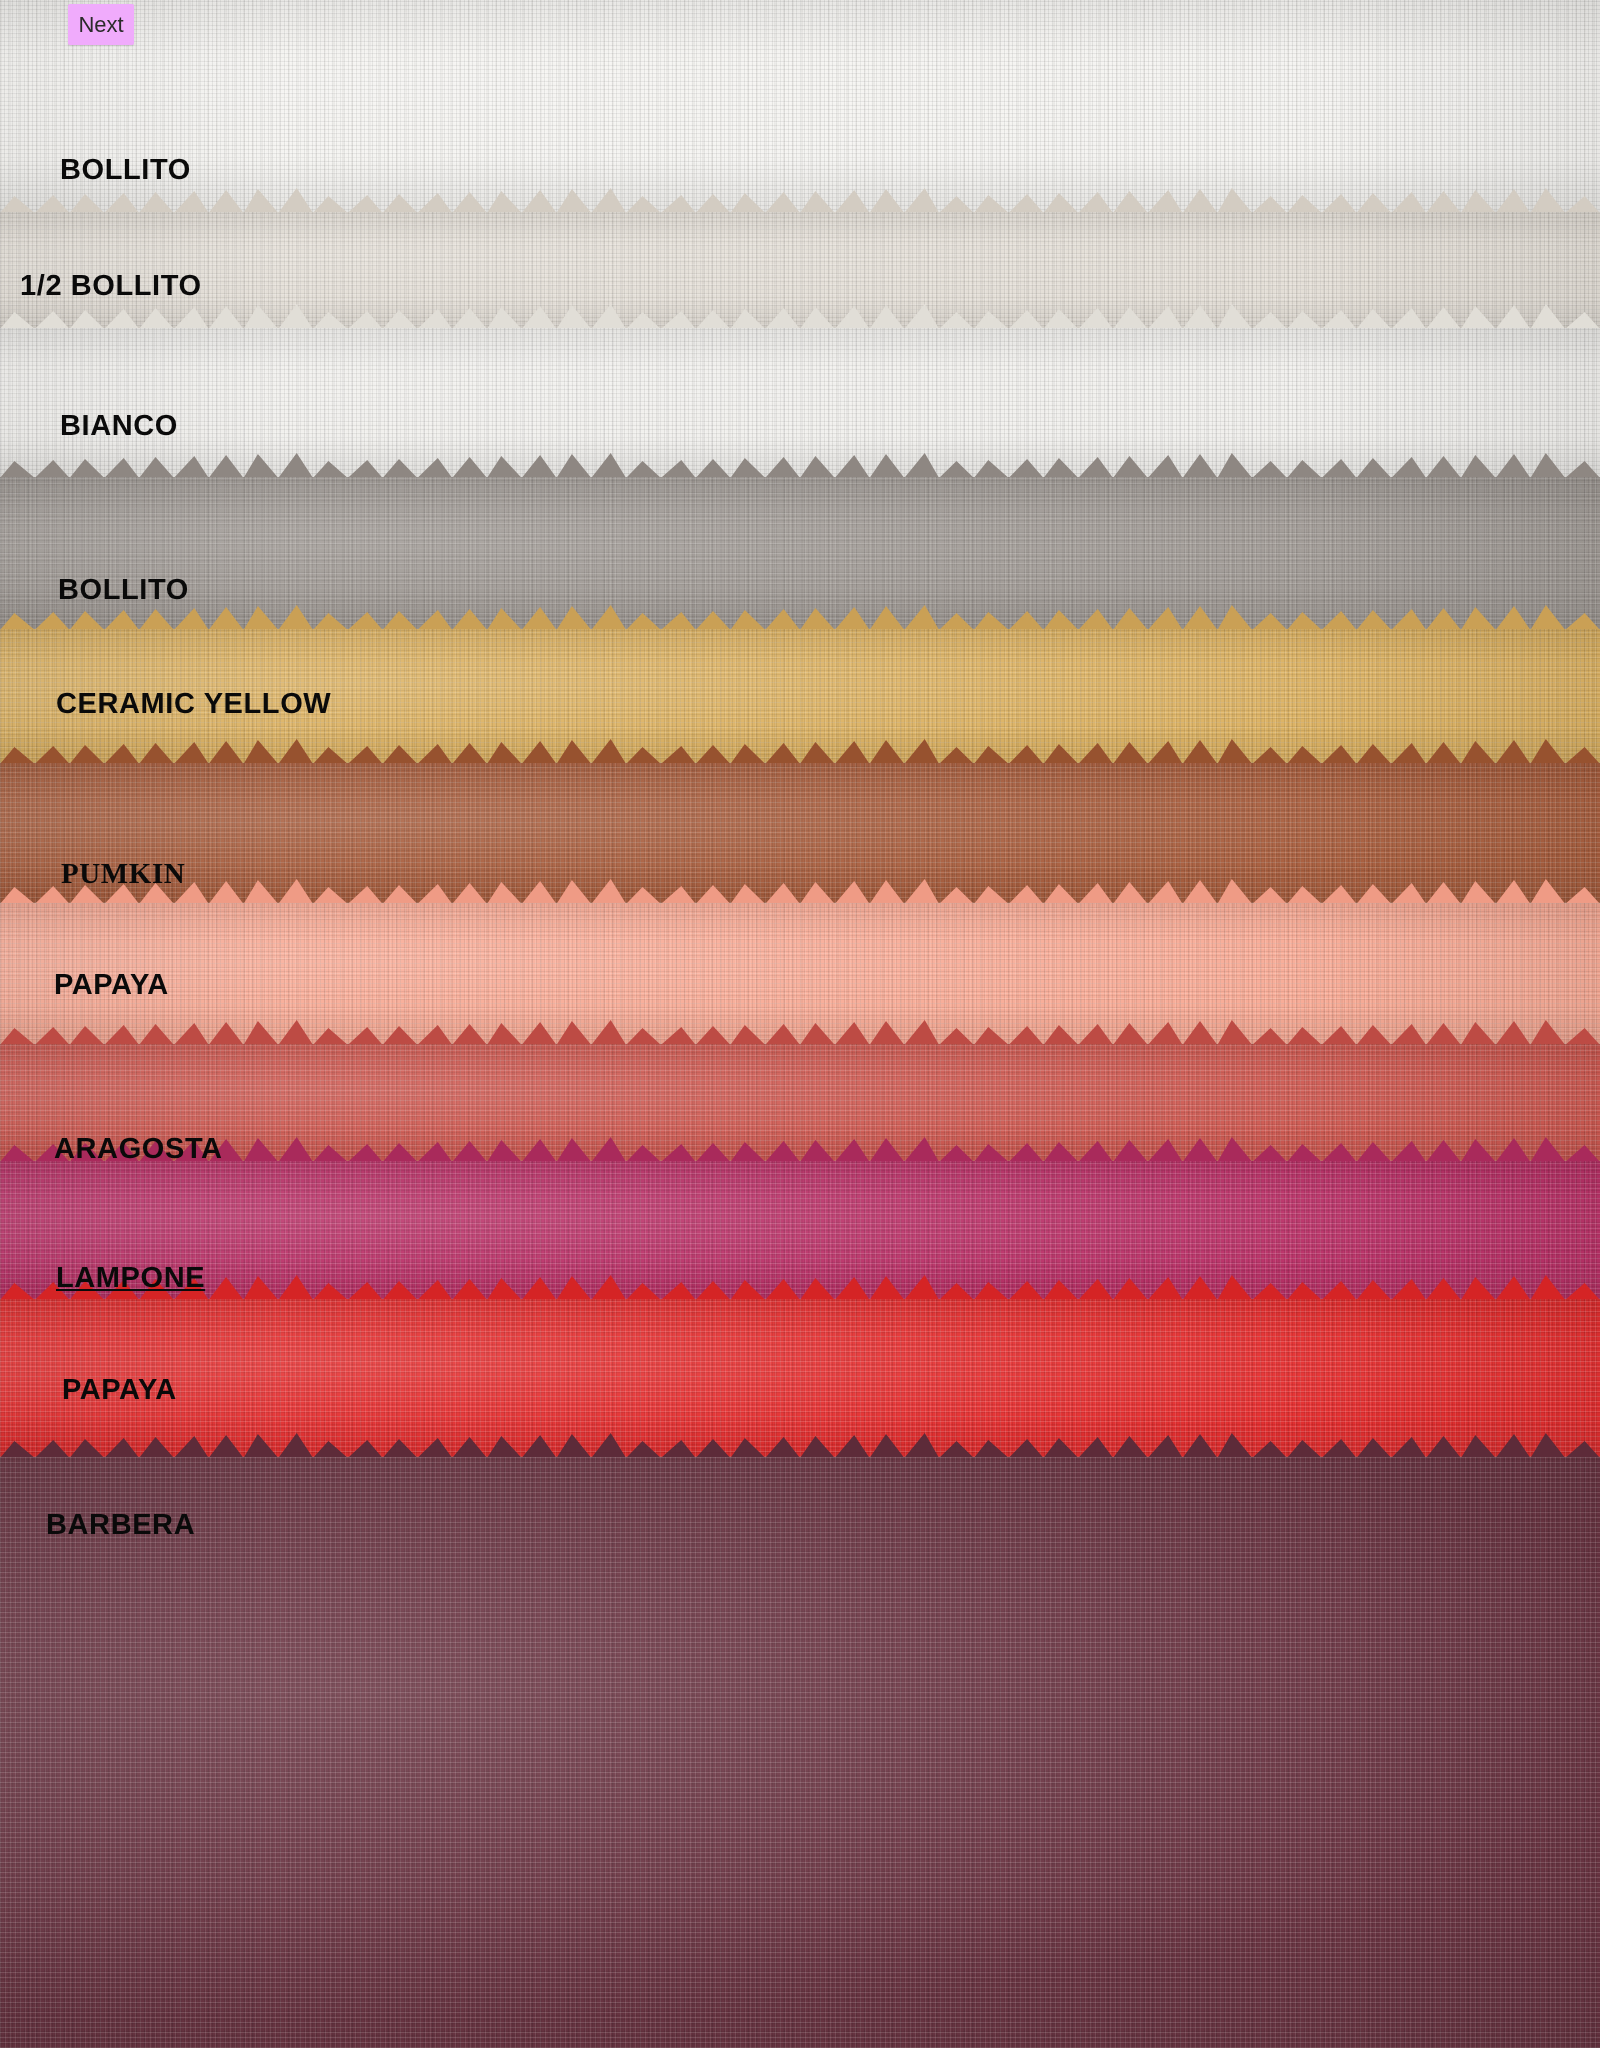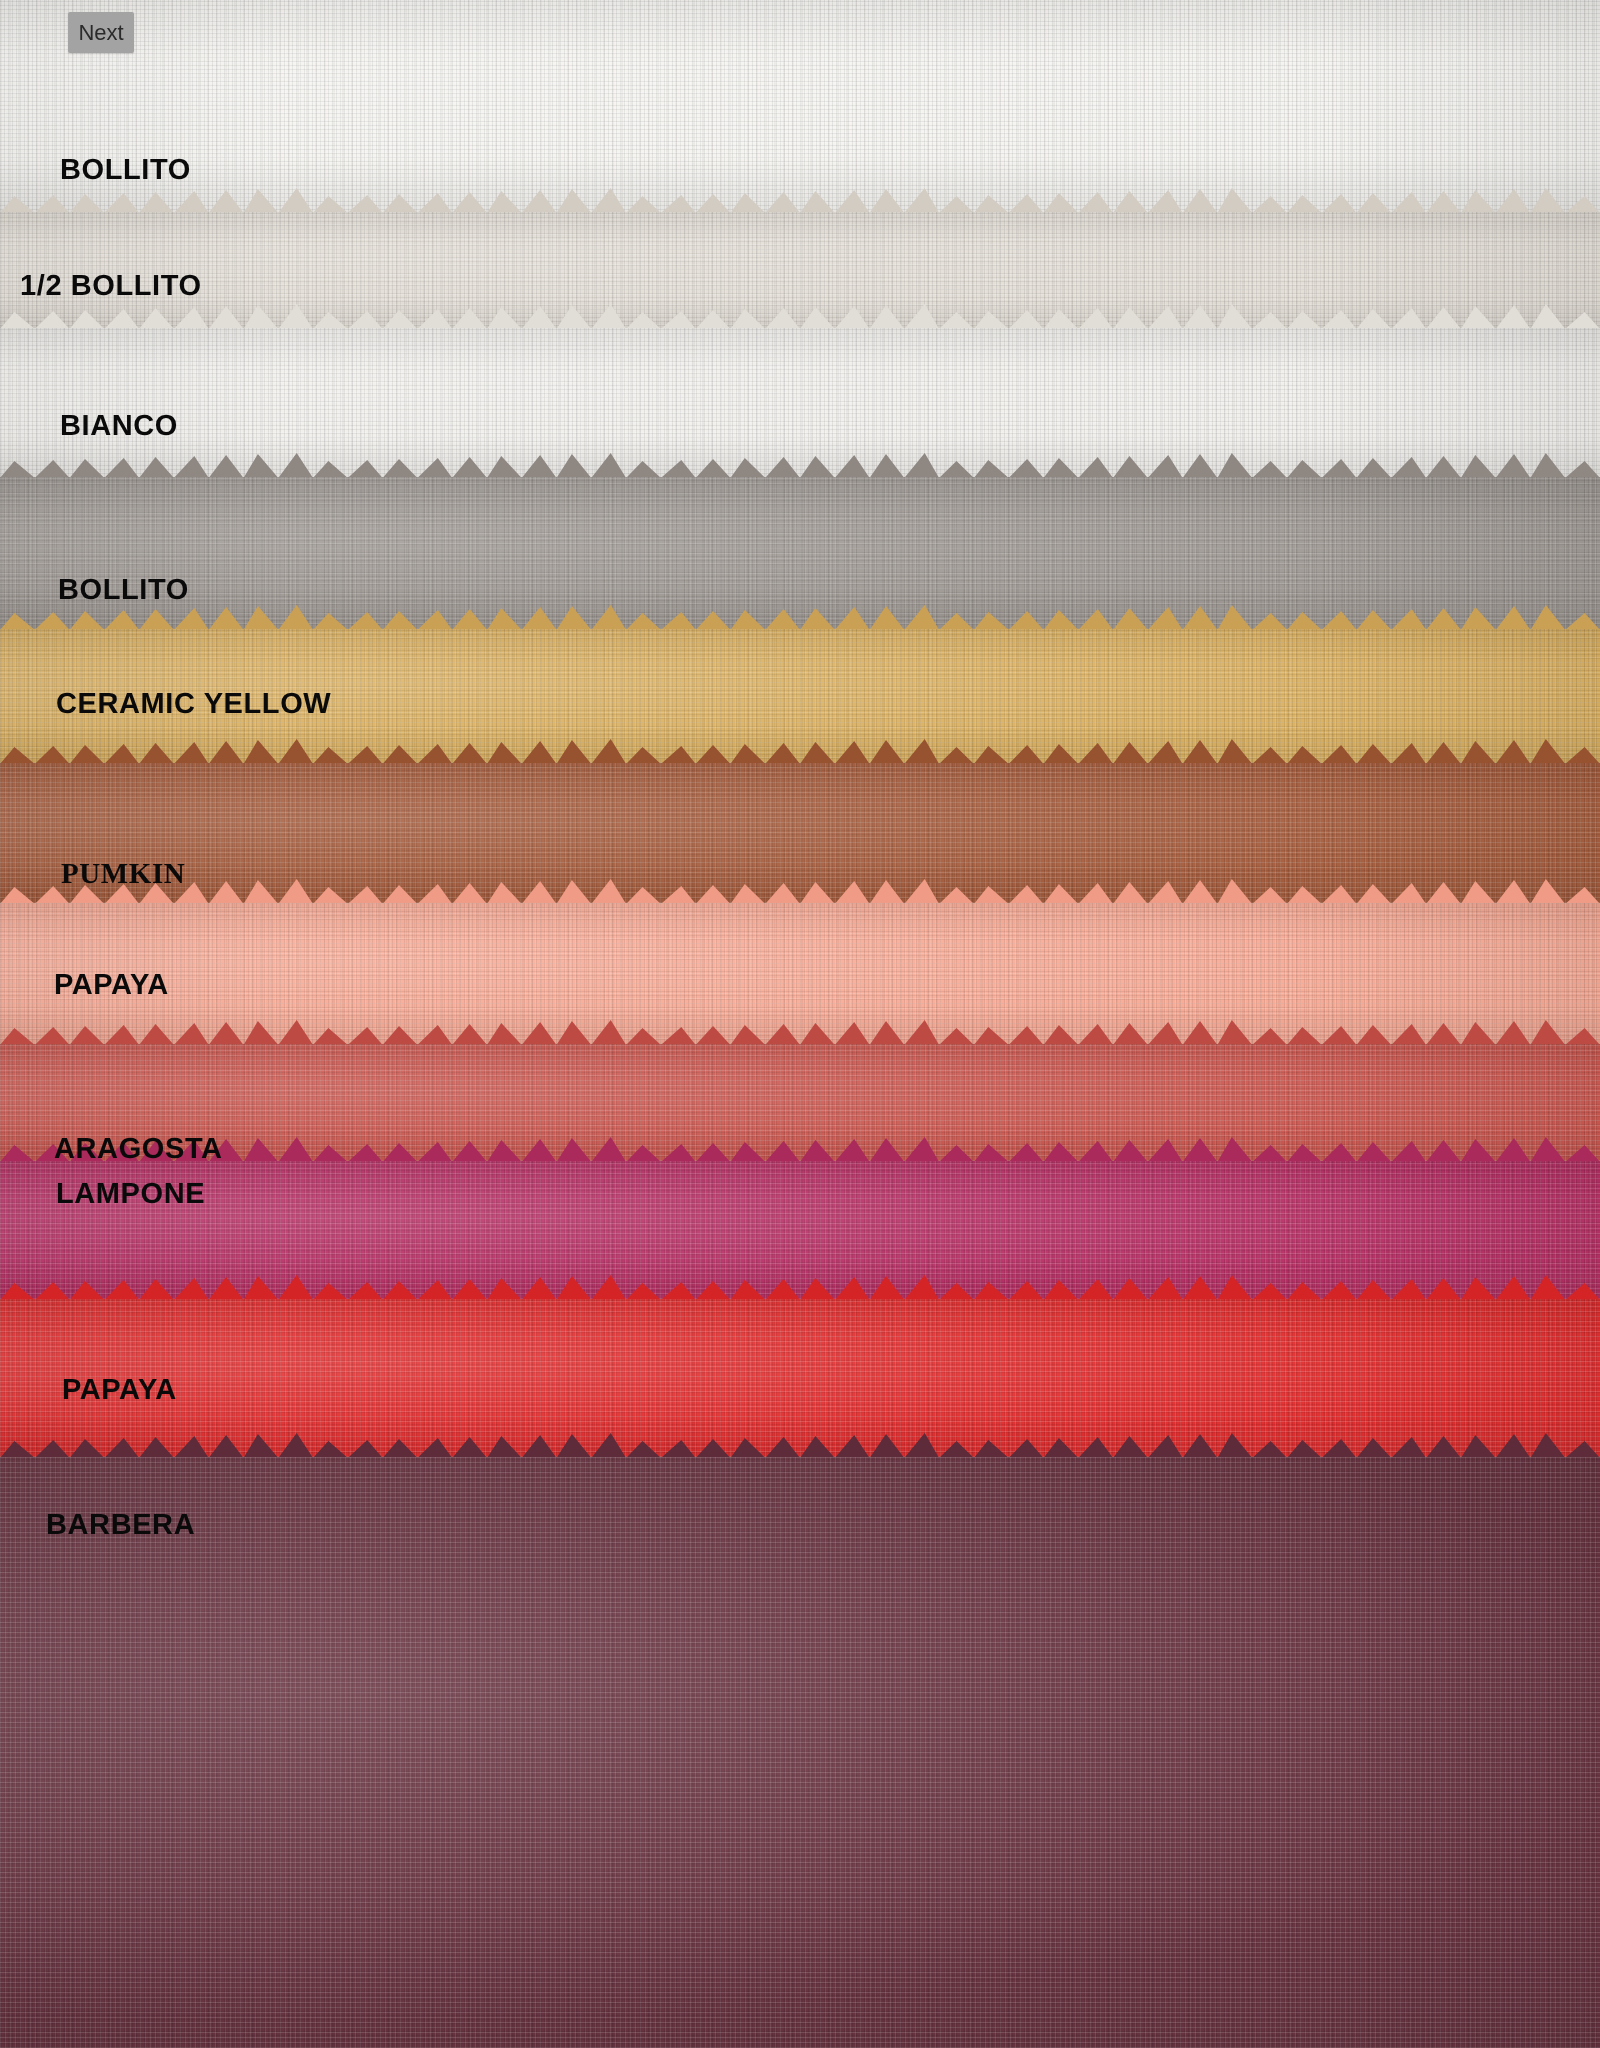--- a/index.html
+++ b/index.html
@@ -104,24 +104,24 @@
     line-height: 1;
     white-space: nowrap;
     z-index: 60;
     text-rendering: geometricPrecision;
   }
 
   
   #next-button {
     position: absolute;
     left: 68px;
-    top: 12px;
+    top: 4px;
     width: 66px;
     height: 41px;
-    background: #a3a3a3;
+    background: #f0abfc;
     border: none;
     border-radius: 2px;
     color: #2b2b2b;
     font-family: "Liberation Sans", sans-serif;
     font-size: 22px;
     line-height: 41px;
     text-align: center;
     z-index: 900;
     cursor: pointer;
     box-shadow: 0 1px 2px rgba(0,0,0,0.13);
@@ -264,15 +264,15 @@
 <div id="next-button">Next</div>
 
 <div class="swatch-label" style="left: 60px; top: 156px;">BOLLITO</div>
 <div class="swatch-label" style="left: 20px; top: 272px;">1/2 BOLLITO</div>
 <div class="swatch-label" style="left: 60px; top: 412px;">BIANCO</div>
 <div class="swatch-label" style="left: 58px; top: 576px;">BOLLITO</div>
 <div class="swatch-label" style="left: 56px; top: 690px;">CERAMIC YELLOW</div>
 <div class="swatch-label" style="left: 61px; top: 860px; font-family: Liberation Serif, serif;">PUMKIN</div>
 <div class="swatch-label" style="left: 54px; top: 971px;">PAPAYA</div>
 <div class="swatch-label" style="left: 54px; top: 1115px; margin-top: 20px;">ARAGOSTA</div>
-<div class="swatch-label" style="left: 56px; top: 1180px;">LAMPONE</div>
+<div class="swatch-label" style="left: 56px; top: 1264px; text-decoration: underline;">LAMPONE</div>
 <div class="swatch-label" style="left: 62px; top: 1376px;">PAPAYA</div>
 <div class="swatch-label" style="left: 46px; top: 1511px;">BARBERA</div>
 
 </body></html>

